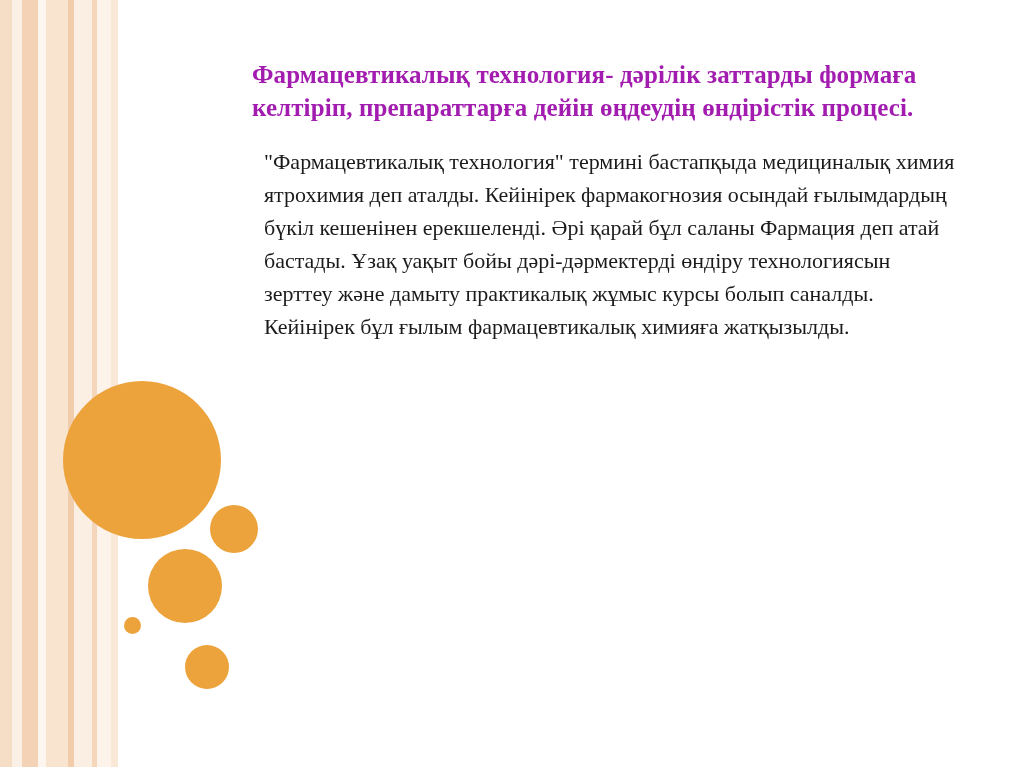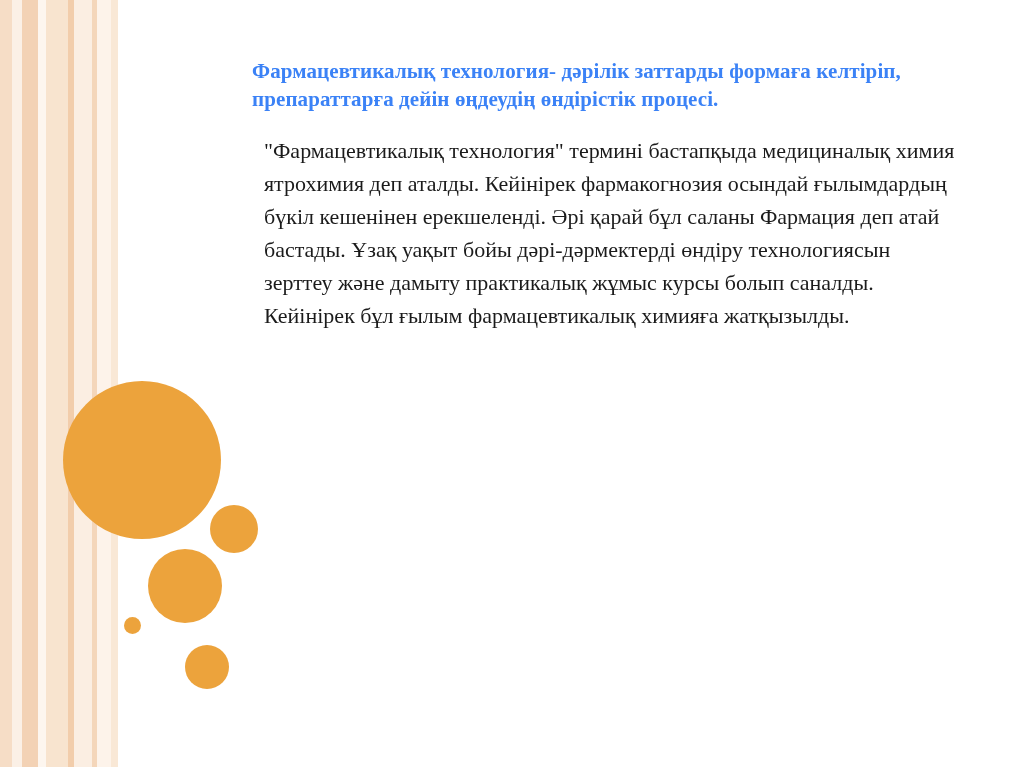--- a/index.html
+++ b/index.html
@@ -45,23 +45,23 @@
   
   .content {
     position: absolute;
     left: 252px;
     top: 58px;
     width: 710px;
   }
   .slide-title {
     font-family: "Liberation Serif", serif;
     font-weight: bold;
-    font-size: 21px;
+    font-size: 25px;
     line-height: 1.33;
-    color: #3b82f6;
+    color: #a21caf;
     margin: 0 0 20px 0;
     letter-spacing: 0.1px;
   }
   .slide-body {
     margin: 0;
     padding-left: 12px;
     font-family: "Liberation Serif", serif;
     font-size: 22px;
     line-height: 1.5;
     color: #1b1b1b;

